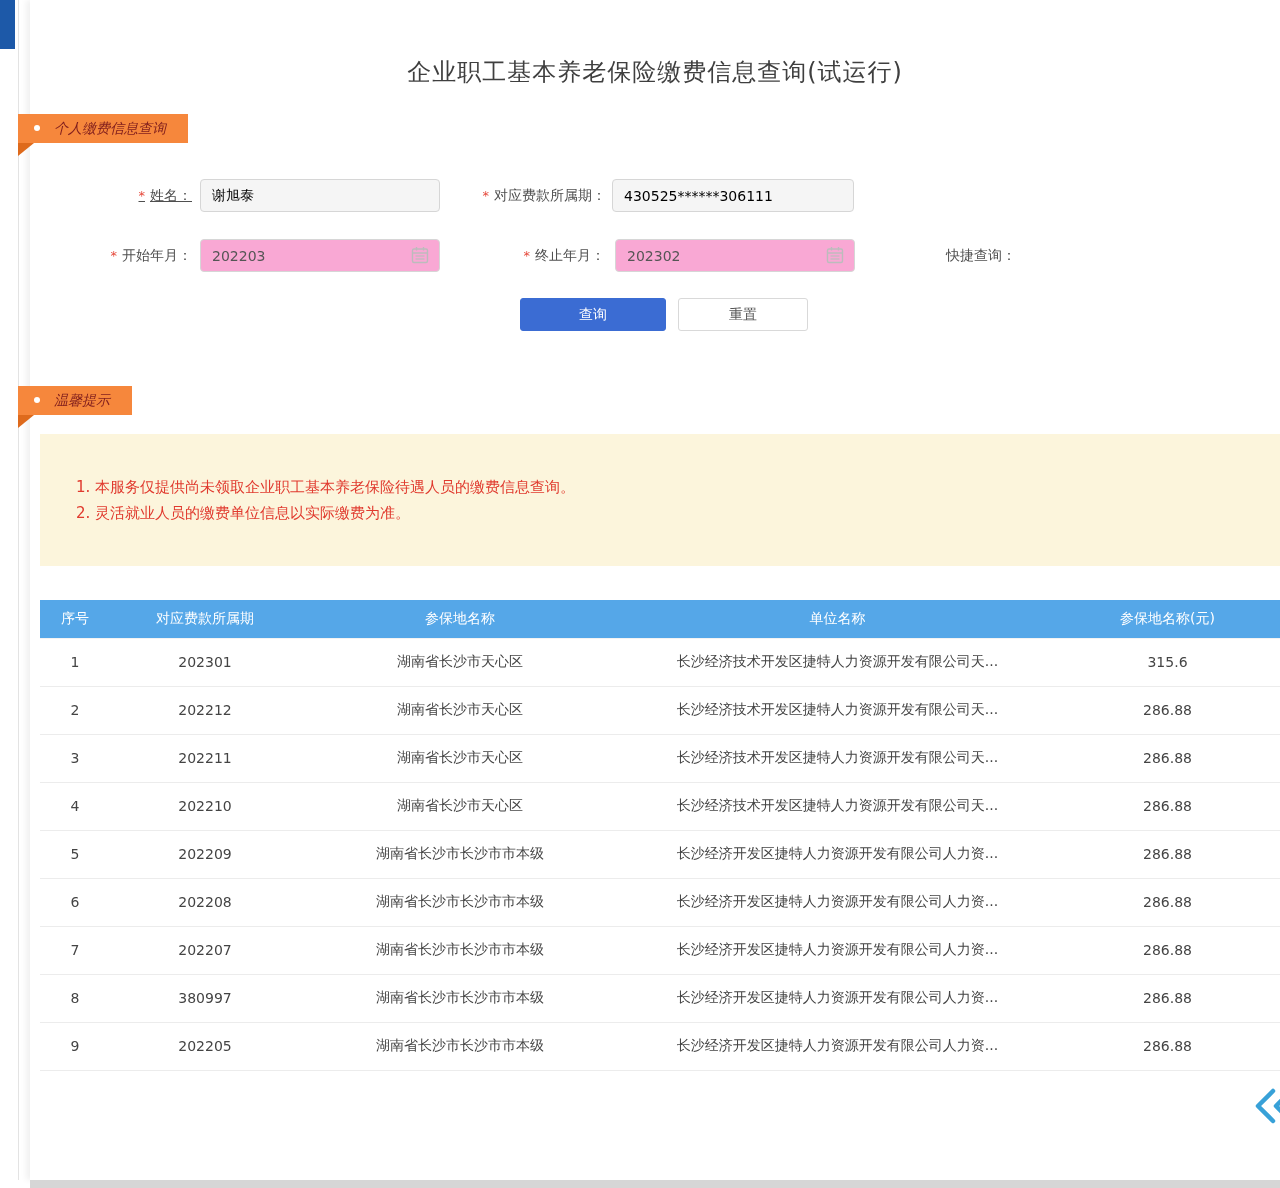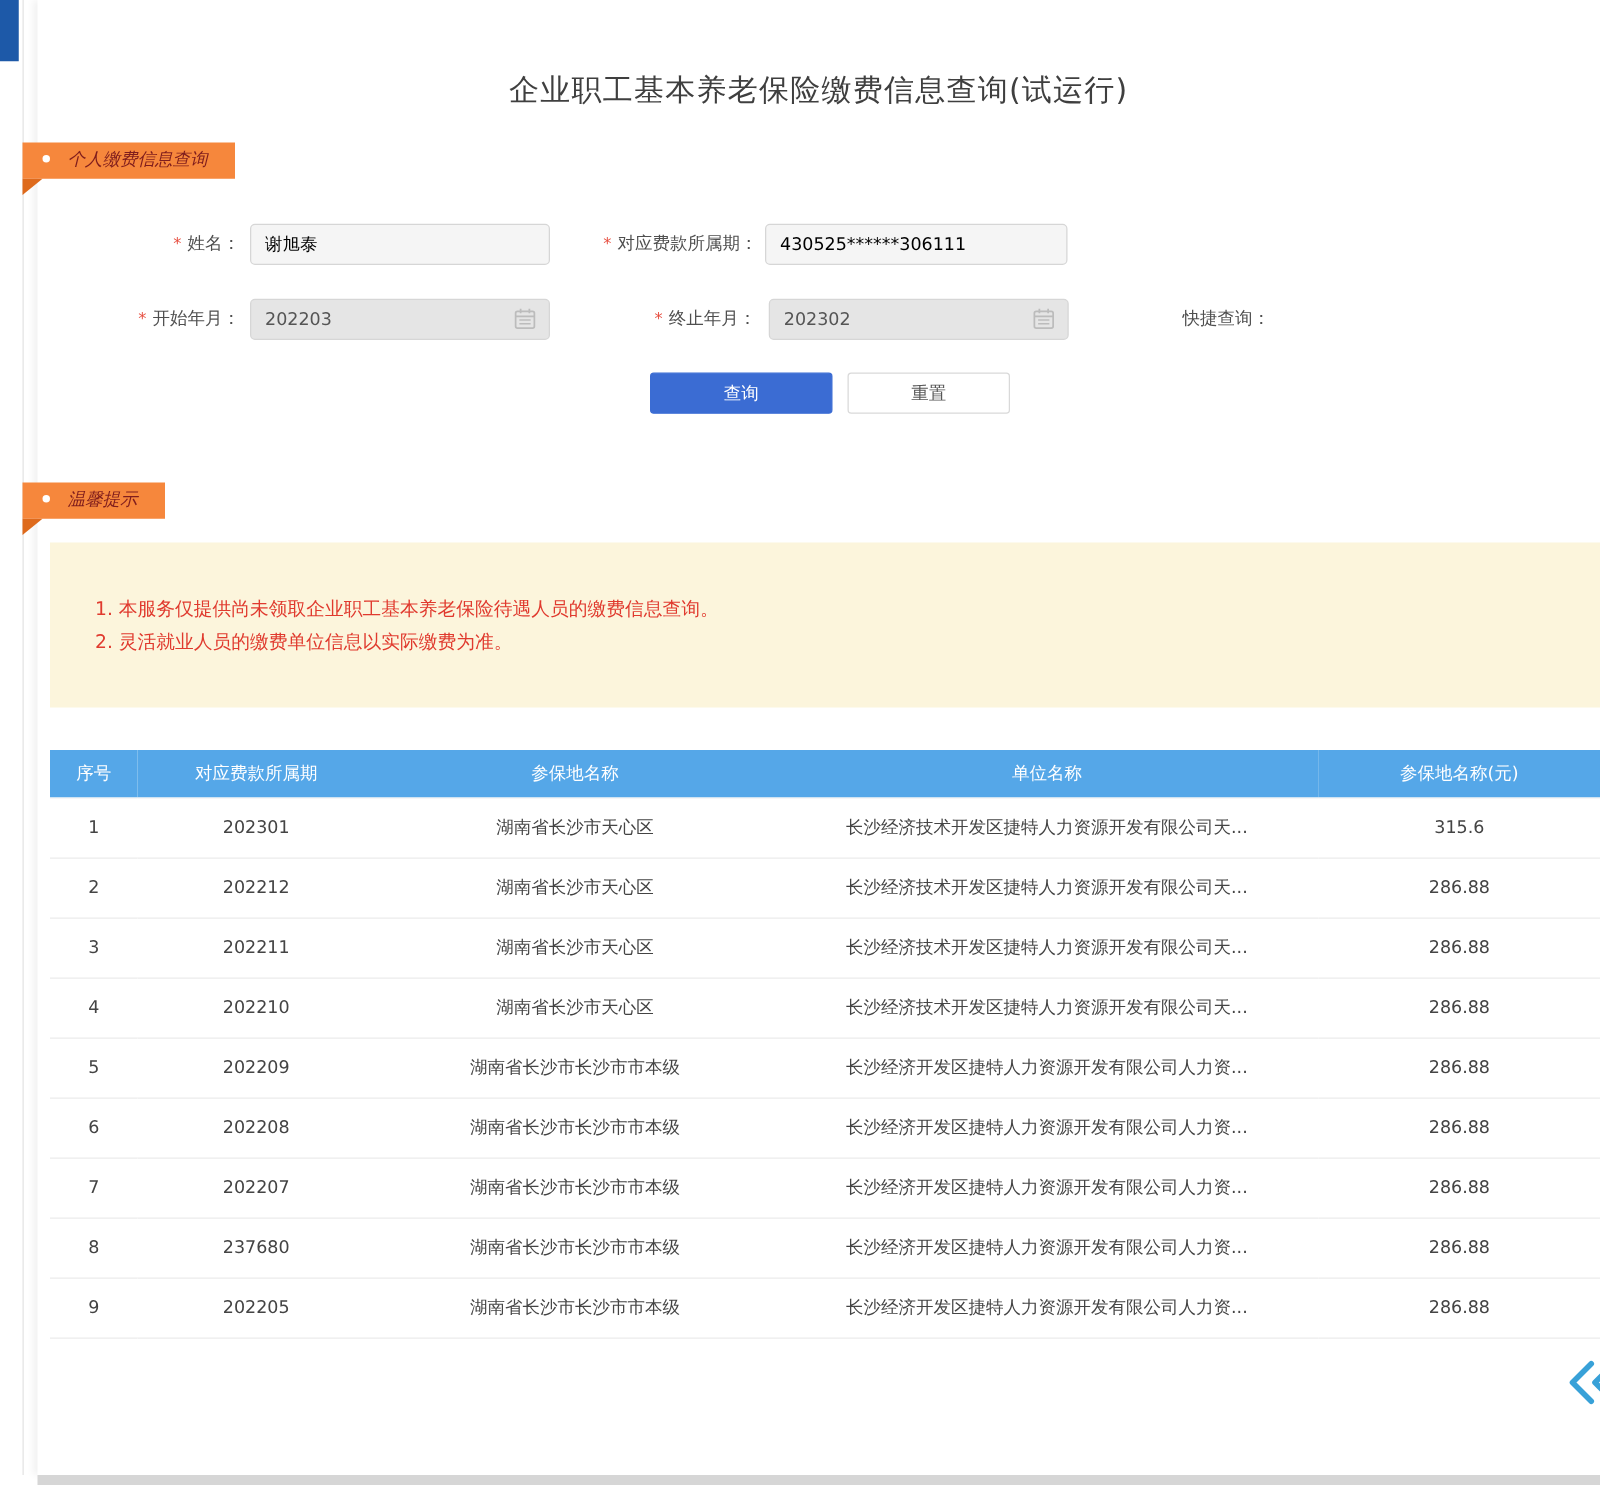--- a/index.html
+++ b/index.html
@@ -21,26 +21,26 @@
                  margin-right:14px; vertical-align:2px; }
   .ribbon::after { content:""; position:absolute; left:0; top:100%; width:0; height:0;
                    border-top:13px solid #de6a1c; border-right:16px solid transparent; }
   #ribbon-query { top:114px; }
   #ribbon-tips  { top:386px; }
 
   .form-label { position:absolute; height:33px; line-height:33px; font-size:14px; color:#4f4f4f;
                 text-align:right; white-space:nowrap; }
   .req { color:#e64a3c; margin-right:5px; font-size:13px; }
   .txt-input { position:absolute; height:33px; border:1px solid #d6d6d6; border-radius:4px;
-               font-size:14px; color:#555; padding:0 30px 0 11px; background:#e5e5e5; width:240px;
+               font-size:14px; color:#555; padding:0 30px 0 11px; background:#f9a8d4; width:240px;
                font-family:inherit; }
   .txt-input.disabled { background:#f5f5f5; color:#000000; }
   .cal-icon { position:absolute; width:20px; height:20px; top:6px; }
 
-  #label-name  { left:58px;  top:179px; width:134px; }
+  #label-name  { left:58px;  top:179px; width:134px;text-decoration:underline; }
   #input-name  { left:200px; top:179px; width:240px; }
   #label-ssn   { left:440px; top:179px; width:166px; }
   #input-ssn   { left:612px; top:179px; width:242px; }
   #label-start { left:58px;  top:239px; width:134px; }
   #input-start { left:200px; top:239px; width:240px; }
   #cal-start   { left:410px; top:245px; }
   #label-end   { left:455px; top:239px; width:150px; }
   #input-end   { left:615px; top:239px; width:240px; }
   #cal-end     { left:825px; top:245px; }
   #label-quick { left:928px; top:237px; width:88px; height:36px; line-height:36px; }
@@ -199,21 +199,21 @@
           </tr>
           <tr>
             <td>7</td>
             <td>202207</td>
             <td>湖南省长沙市长沙市市本级</td>
             <td>长沙经济开发区捷特人力资源开发有限公司人力资...</td>
             <td>286.88</td>
           </tr>
           <tr>
             <td>8</td>
-            <td>237680</td>
+            <td>380997</td>
             <td>湖南省长沙市长沙市市本级</td>
             <td>长沙经济开发区捷特人力资源开发有限公司人力资...</td>
             <td>286.88</td>
           </tr>
           <tr>
             <td>9</td>
             <td>202205</td>
             <td>湖南省长沙市长沙市市本级</td>
             <td>长沙经济开发区捷特人力资源开发有限公司人力资...</td>
             <td>286.88</td>

